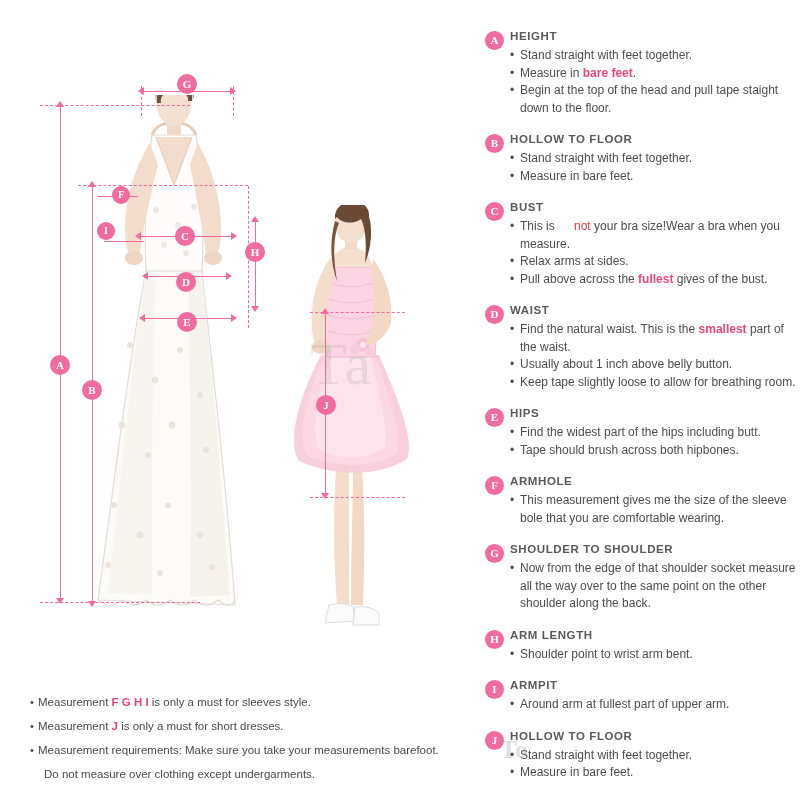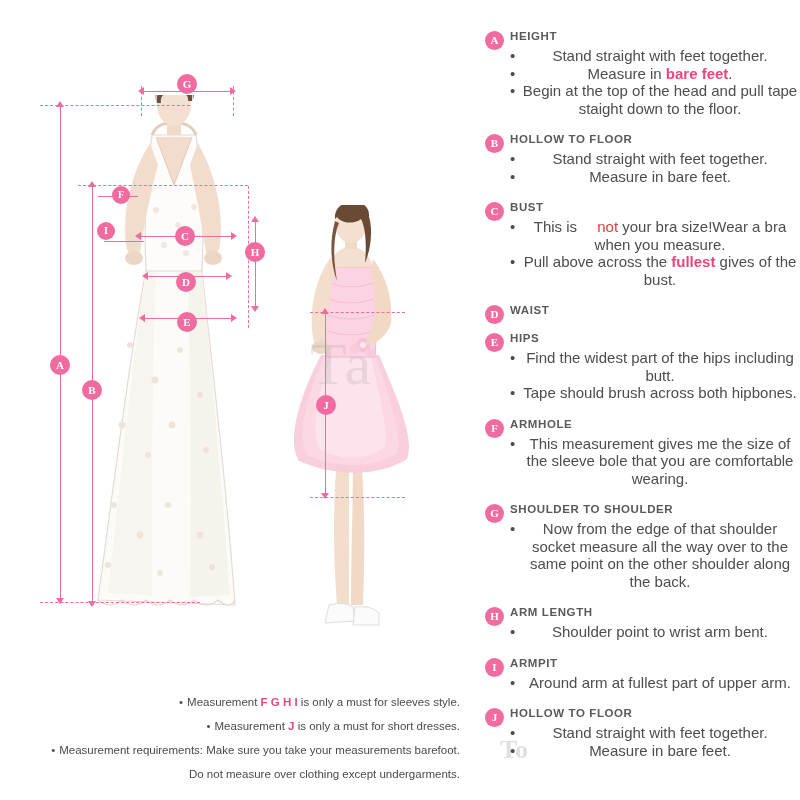--- a/index.html
+++ b/index.html
@@ -41,21 +41,21 @@
   .arrow-v { position:absolute; width:0; border-left:1.5px solid #f06ca0; z-index:4; }
   .arrow-h { position:absolute; height:0; border-top:1.5px solid #f06ca0; z-index:4; }
 
   .tri { position:absolute; width:0; height:0; z-index:5; }
   .tri.up    { border-left:4px solid transparent; border-right:4px solid transparent; border-bottom:6px solid #f06ca0; }
   .tri.down  { border-left:4px solid transparent; border-right:4px solid transparent; border-top:6px solid #f06ca0; }
   .tri.left  { border-top:4px solid transparent; border-bottom:4px solid transparent; border-right:6px solid #f06ca0; }
   .tri.right { border-top:4px solid transparent; border-bottom:4px solid transparent; border-left:6px solid #f06ca0; }
 
   
-  .notes { position:absolute; left:30px; top:690px; width:430px; font-size:11.5px; line-height:24px; color:#4a4a4a;text-align:right; }
+  .notes { position:absolute; left:30px; top:690px; width:430px; font-size:11.5px; line-height:24px; color:#4a4a4a; }
   .notes .row { white-space:nowrap; }
   .notes .bullet { color:#4a4a4a; margin-right:4px; }
   .hl { color:#e8467f; font-weight:bold; }
   .notes .indent { padding-left:14px; }
 
   
   .panel { position:absolute; left:480px; top:0; width:320px; height:800px; }
   .item { position:relative; padding-left:30px; margin-bottom:13px; }
   .badge {
     position:absolute; left:5px; top:1px;
@@ -68,26 +68,25 @@
   .item h3 {
     margin:16px 0 5px 0;
     font-size:11.5px;
     letter-spacing:.6px;
     font-weight:bold;
     color:#595959;
     text-transform:uppercase;
   }
   .item ul { margin:0; padding:0; list-style:none; }
   .item li {
-    font-size:15px;
+    font-size:12px;
     line-height:17.5px;
     color:#4d4d4d;
     padding-left:10px;
     position:relative;
-    text-align:center;
   }
   .item li:before {
     content:"\2022";
     position:absolute; left:0; top:0;
     color:#4d4d4d;
   }
   .red { color:#e23b3b;margin-left:16px; }
   .pinkb { color:#e8467f; font-weight:bold;margin-top:12px; }
 
   
@@ -313,27 +312,33 @@
         <li>Stand straight with feet together.</li>
         <li>Measure in bare feet.</li>
       </ul>
     </div>
 
     <div class="item">
       <div class="badge">C</div>
       <h3>BUST</h3>
       <ul>
         <li><span>This is </span><span class="red">not</span><span> your bra size!Wear a bra when you measure.</span></li>
+        <li>Relax arms at sides.</li>
         <li><span>Pull above across the </span><span class="pinkb">fullest</span><span> gives of the bust.</span></li>
       </ul>
     </div>
 
     <div class="item">
       <div class="badge">D</div>
       <h3>WAIST</h3>
+      <ul>
+        <li><span>Find the natural waist. This is the </span><span class="pinkb">smallest</span><span> part of the waist.</span></li>
+        <li>Usually about 1 inch above belly button.</li>
+        <li>Keep tape slightly loose to allow for breathing room.</li>
+      </ul>
     </div>
 
     <div class="item">
       <div class="badge">E</div>
       <h3>HIPS</h3>
       <ul>
         <li>Find the widest part of the hips including butt.</li>
         <li>Tape should brush across both hipbones.</li>
       </ul>
     </div>

